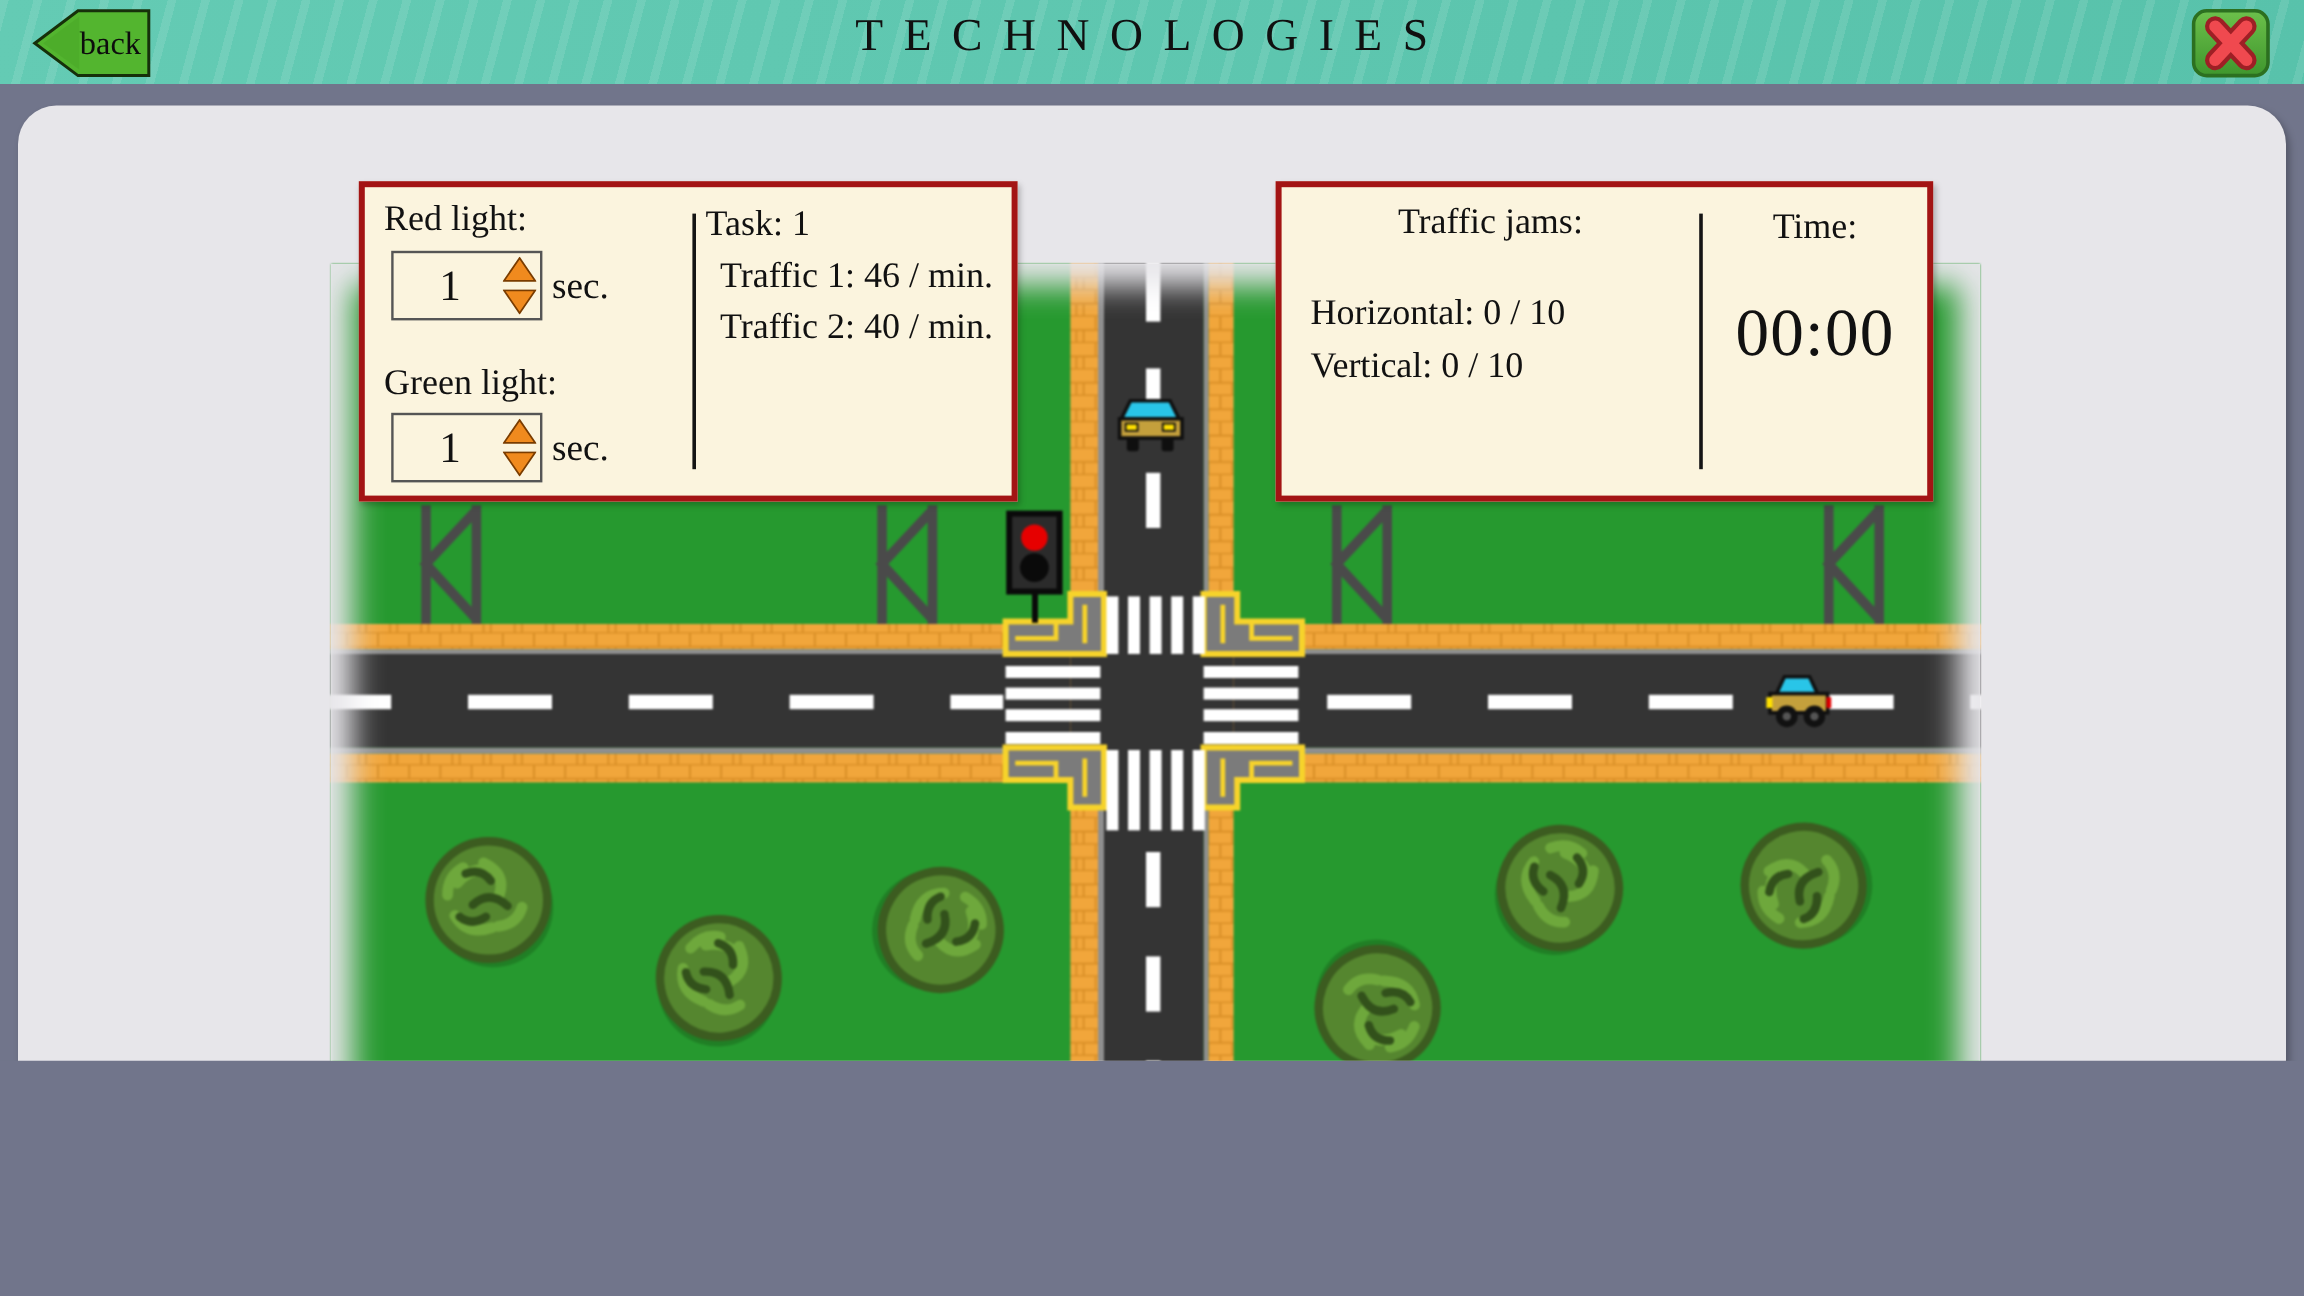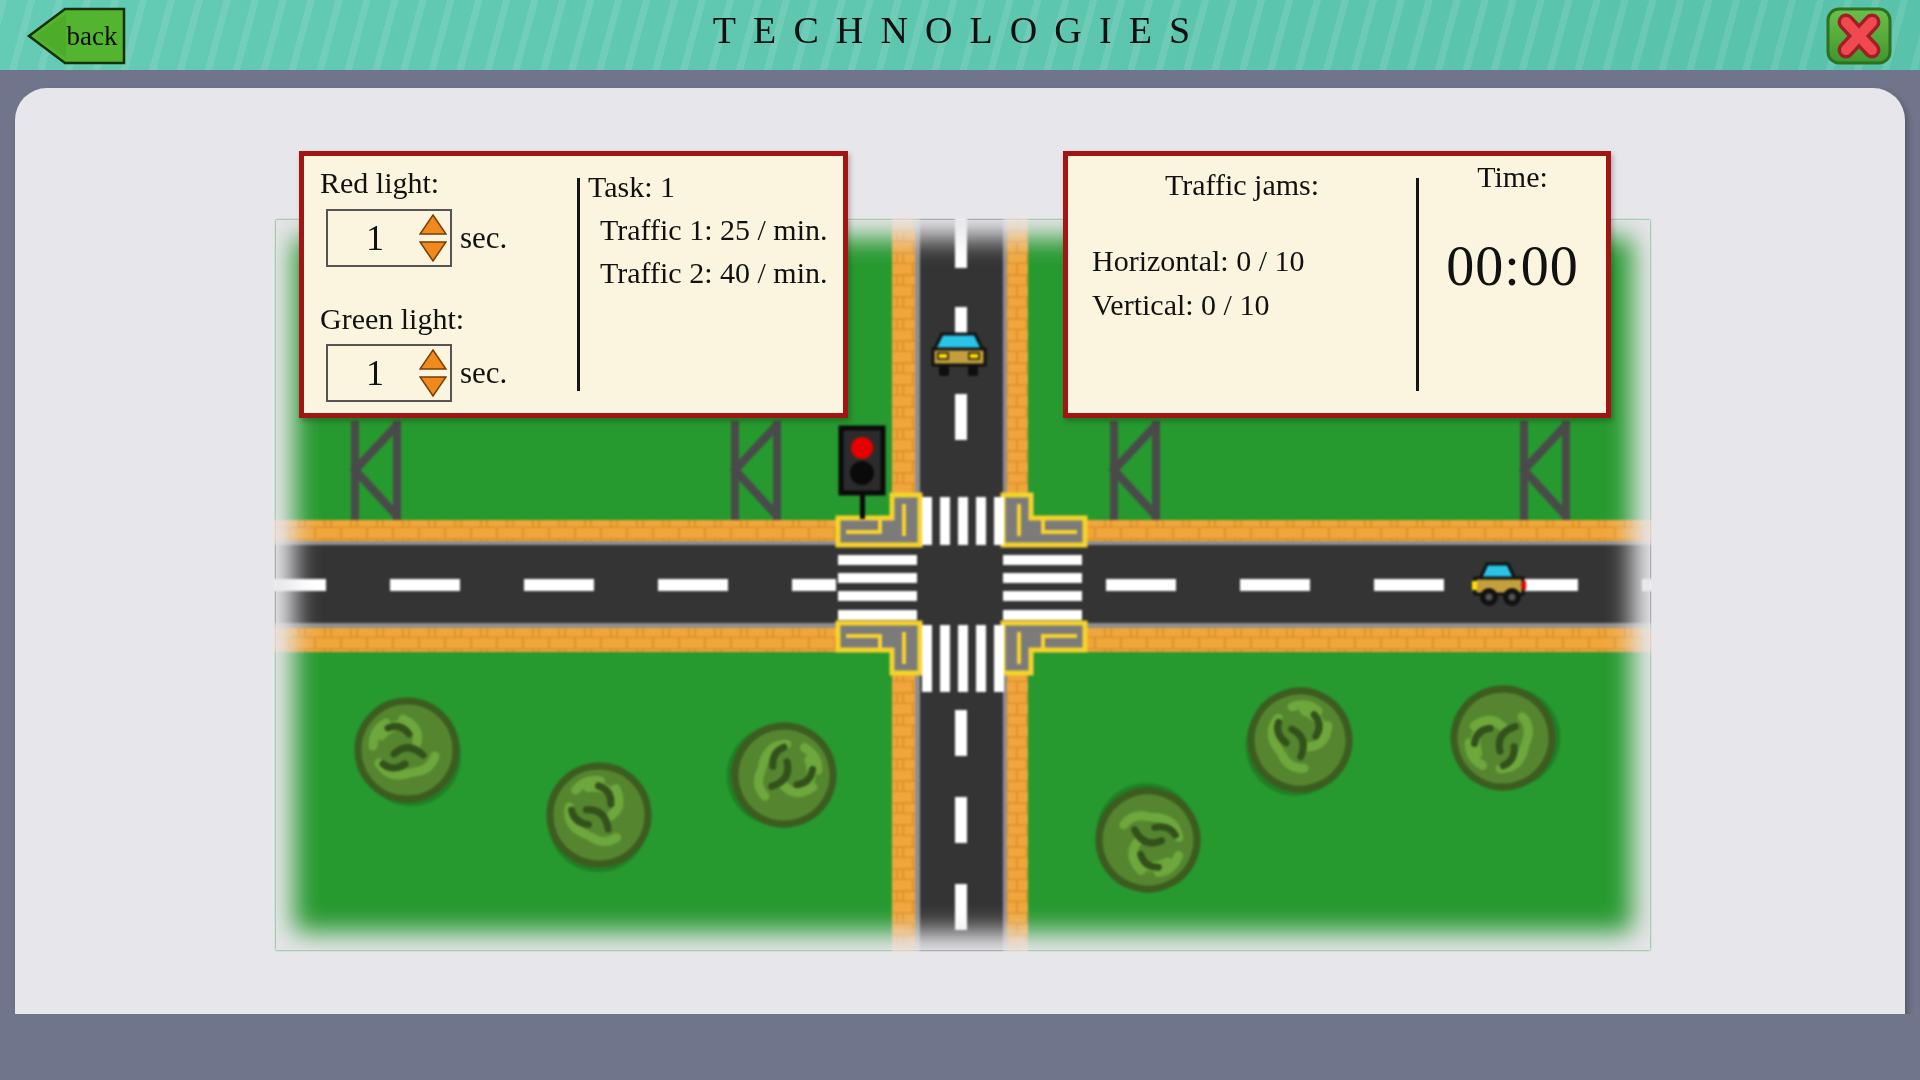--- a/index.html
+++ b/index.html
@@ -1,17 +1,17 @@
 <!DOCTYPE html>
 <html><head>
 <meta charset="utf-8">
 <style>
   html,body{margin:0;padding:0;background:#71758b;}
   *{box-sizing:border-box;}
-  #app{position:relative;width:1920px;height:1014px;overflow:hidden;
+  #app{position:relative;width:1920px;height:884px;overflow:hidden;
        font-family:"Liberation Serif","DejaVu Serif",serif;color:#111;}
 
   
   .topbar{position:absolute;left:0;top:0;width:1920px;height:70px;
     background:
       repeating-linear-gradient(105deg, rgba(255,255,255,.10) 0 7px, rgba(255,255,255,0) 7px 27px),
       linear-gradient(100deg,#64cbb4,#58c2ab);
   }
   .title{position:absolute;left:0;right:0;top:8px;text-align:center;
     font-size:38px;letter-spacing:.45em;color:#101010;}
@@ -49,21 +49,21 @@
   .unit{font-size:31px;margin-left:8px;}
   .taskline{font-size:30px;margin-top:4px;}
   .trafficline{font-size:30px;margin-top:9px;align-self:flex-start;margin-left:12px;}
   .startbtn{margin-top:auto;margin-bottom:8px;width:240px;height:64px;border-radius:26px;
     border:3px solid #101010;background:linear-gradient(#f9a34d,#ef8526);
     font-family:inherit;font-size:36px;color:#101010;cursor:pointer;}
 
   .jams-left{width:348px;padding:12px 0;}
   .jams-title{font-size:30px;text-align:center;}
   .jamline{font-size:30px;margin:10px 0 0 24px;}
-  .time-col{flex:1;align-items:center;padding:4px 0;}
+  .time-col{flex:1;align-items:center;padding:16px 0;}
   .time-label{font-size:30px;}
   .time-value{font-size:56px;margin-top:40px;letter-spacing:1px;}
 </style>
 </head>
 <body>
 
 <div id="app">
 
   <div class="topbar">
     <div class="backbtn">
@@ -273,21 +273,21 @@
               <polygon points="1,1 27,1 14,20" fill="#f08a1e" stroke="#7a3c00" stroke-width="1.5"></polygon>
             </svg>
           </div>
         </div>
         <span class="unit">sec.</span>
       </div>
     </div>
     <div class="divider"></div>
     <div class="col ctl-right">
       <div class="taskline">Task: 1</div>
-      <div class="trafficline">Traffic 1: 25 / min.</div>
+      <div class="trafficline">Traffic 1: 46 / min.</div>
       <div class="trafficline">Traffic 2: 40 / min.</div>
     </div>
   </div>
 
   <div class="cpanel" id="status-panel">
     <div class="col jams-left">
       <div class="jams-title">Traffic jams:</div>
       <div class="jamline" style="margin-top:42px;">Horizontal: 0 / 10</div>
       <div class="jamline">Vertical: 0 / 10</div>
     </div>

